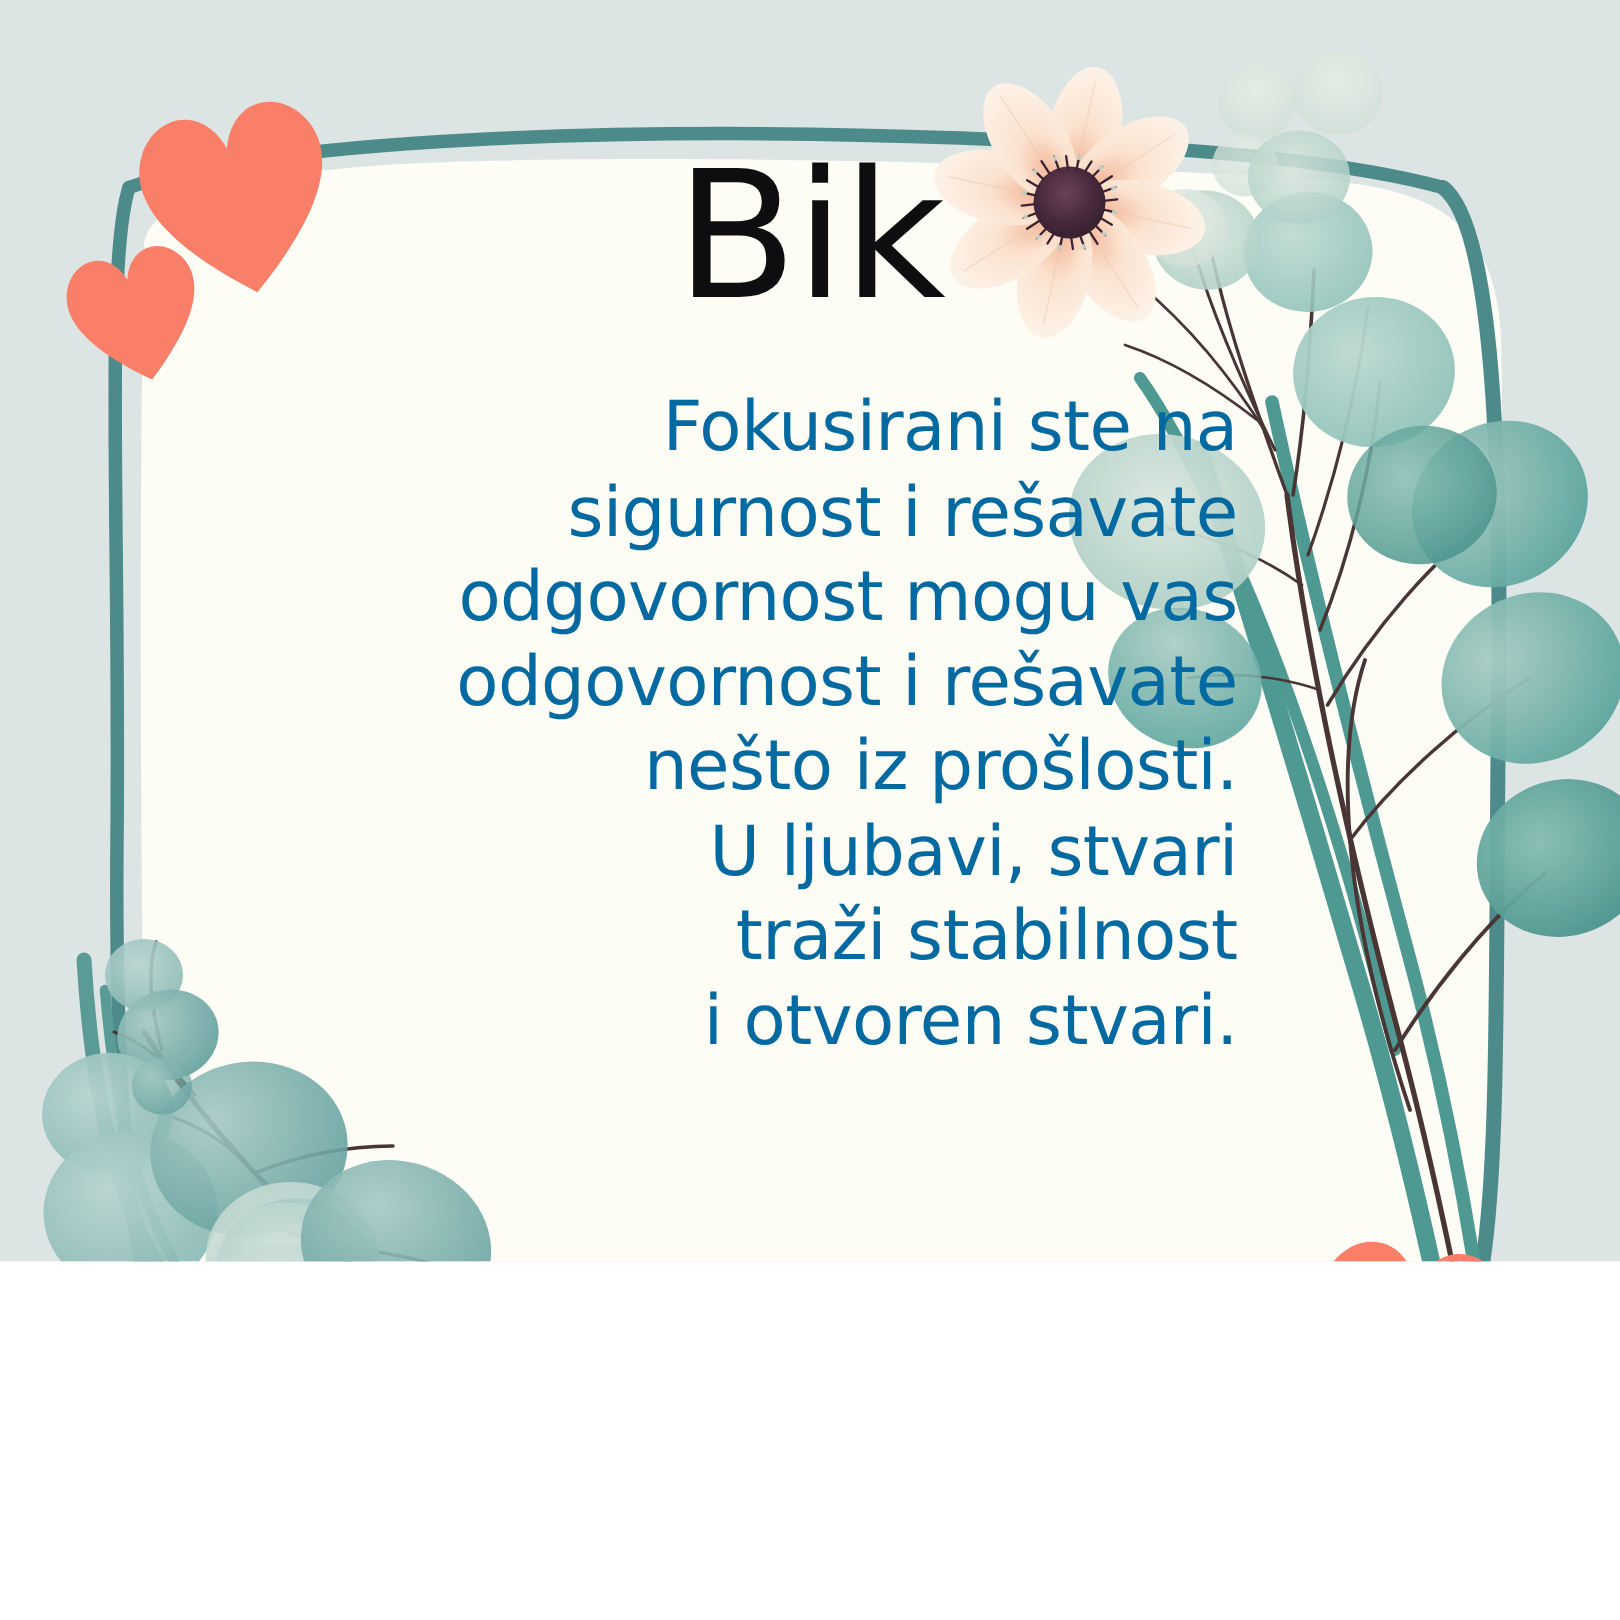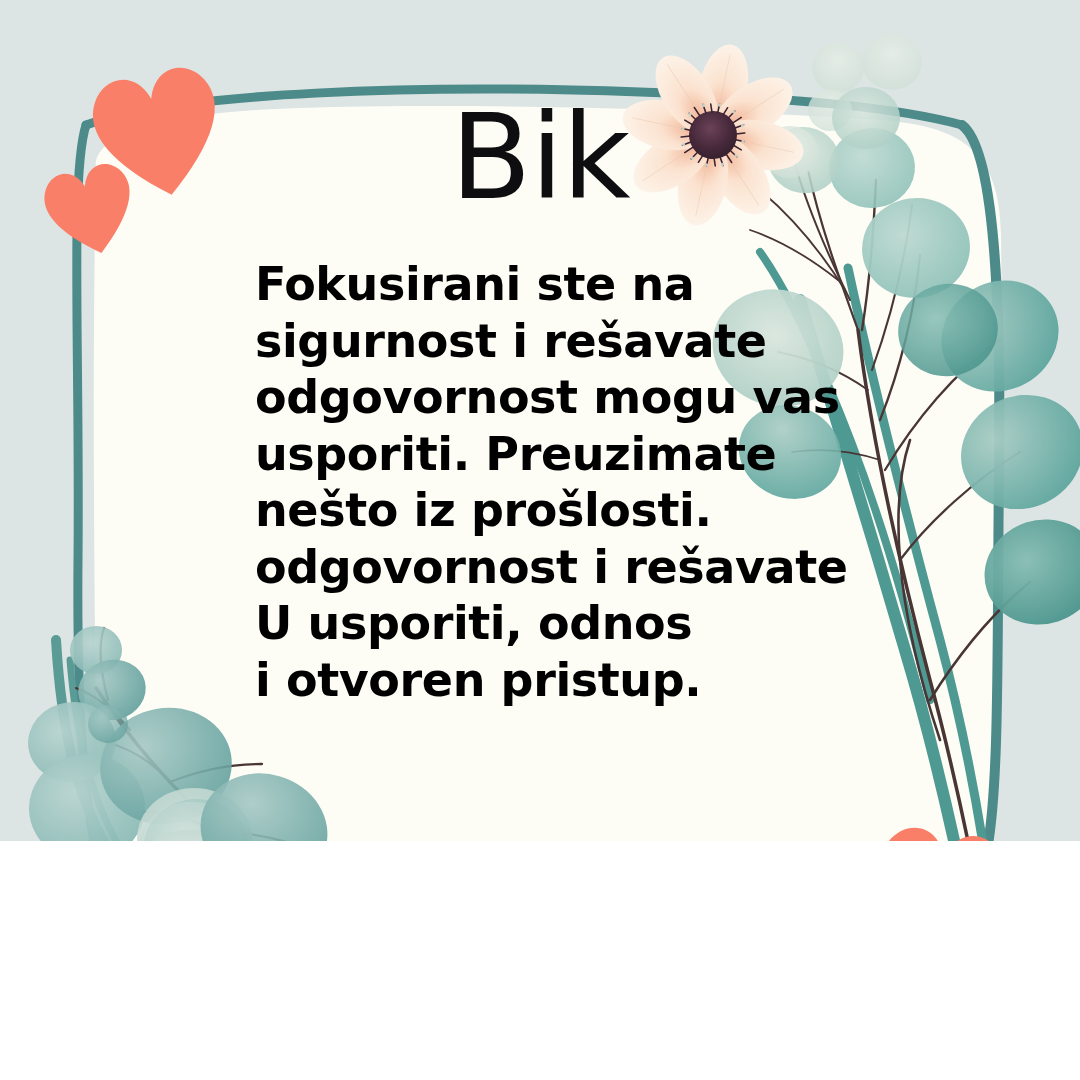--- a/index.html
+++ b/index.html
@@ -40,24 +40,24 @@
     color: #0e0e10;
     letter-spacing: -1px;
     line-height: 1.05;
     font-family: "DejaVu Sans", sans-serif;
   }
   #body-text {
     position: absolute;
     left: 255px;
     top: 256px;
     width: 570px;
-    text-align: left;
+    text-align: right;
     font-size: 46px;
-    font-weight: 700;
-    color: #000000;
+    font-weight: 400;
+    color: #0369a1;
     line-height: 56.5px;
     font-family: "DejaVu Sans", sans-serif;
     letter-spacing: -0.4px;
   }
   #body-text .ln { display: block; white-space: nowrap; }
 </style>
 </head>
 <body>
 
 <div id="card">
@@ -314,21 +314,21 @@
       <use href="#anemone"></use>
     </g>
   </svg>
 
   <div id="text-block">
     <div id="title">Bik</div>
     <div id="body-text">
         <span class="ln">Fokusirani ste na</span>
         <span class="ln">sigurnost i rešavate</span>
         <span class="ln">odgovornost mogu vas</span>
-        <span class="ln">usporiti. Preuzimate</span>
+        <span class="ln">odgovornost i rešavate</span>
         <span class="ln">nešto iz prošlosti.</span>
-        <span class="ln">odgovornost i rešavate</span>
-        <span class="ln">U usporiti, odnos</span>
-        <span class="ln">i otvoren pristup.</span>
+        <span class="ln">U ljubavi, stvari</span>
+        <span class="ln">traži stabilnost</span>
+        <span class="ln">i otvoren stvari.</span>
       </div>
   </div>
 
 </div>
 
 </body></html>

